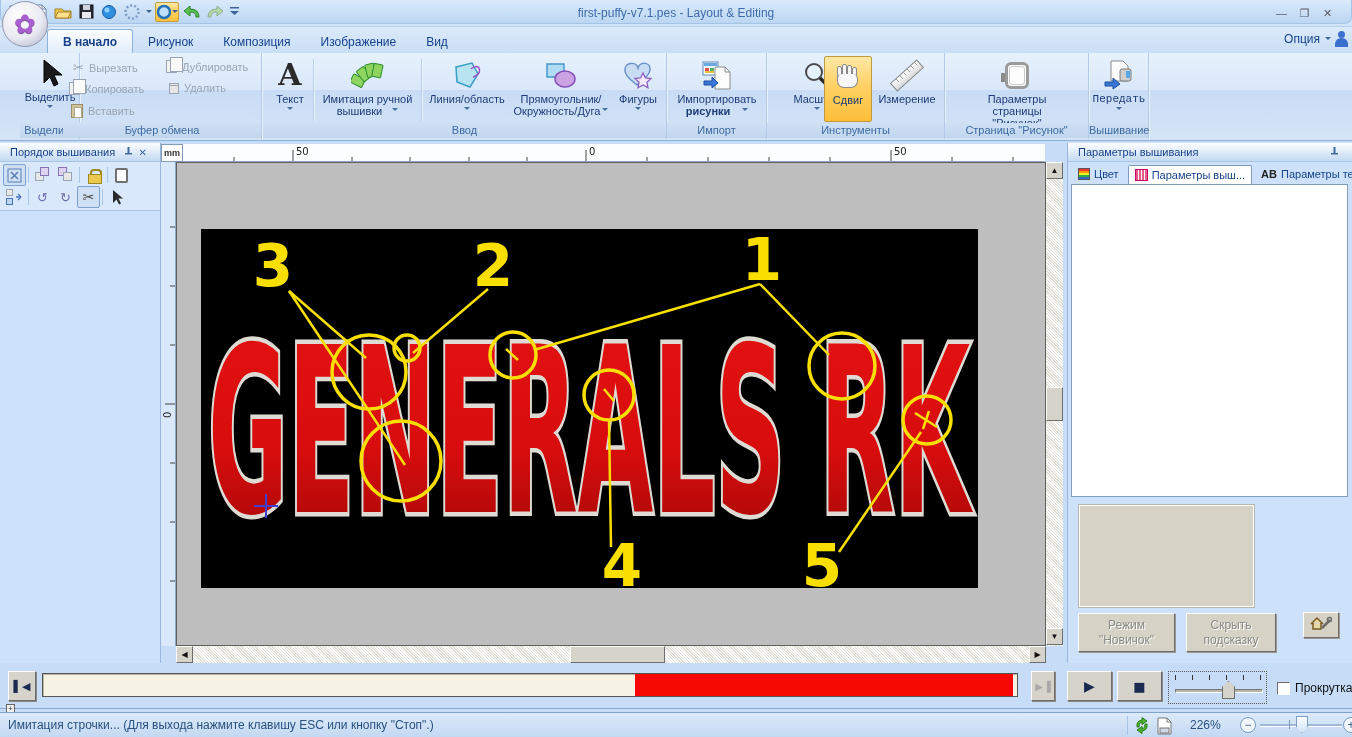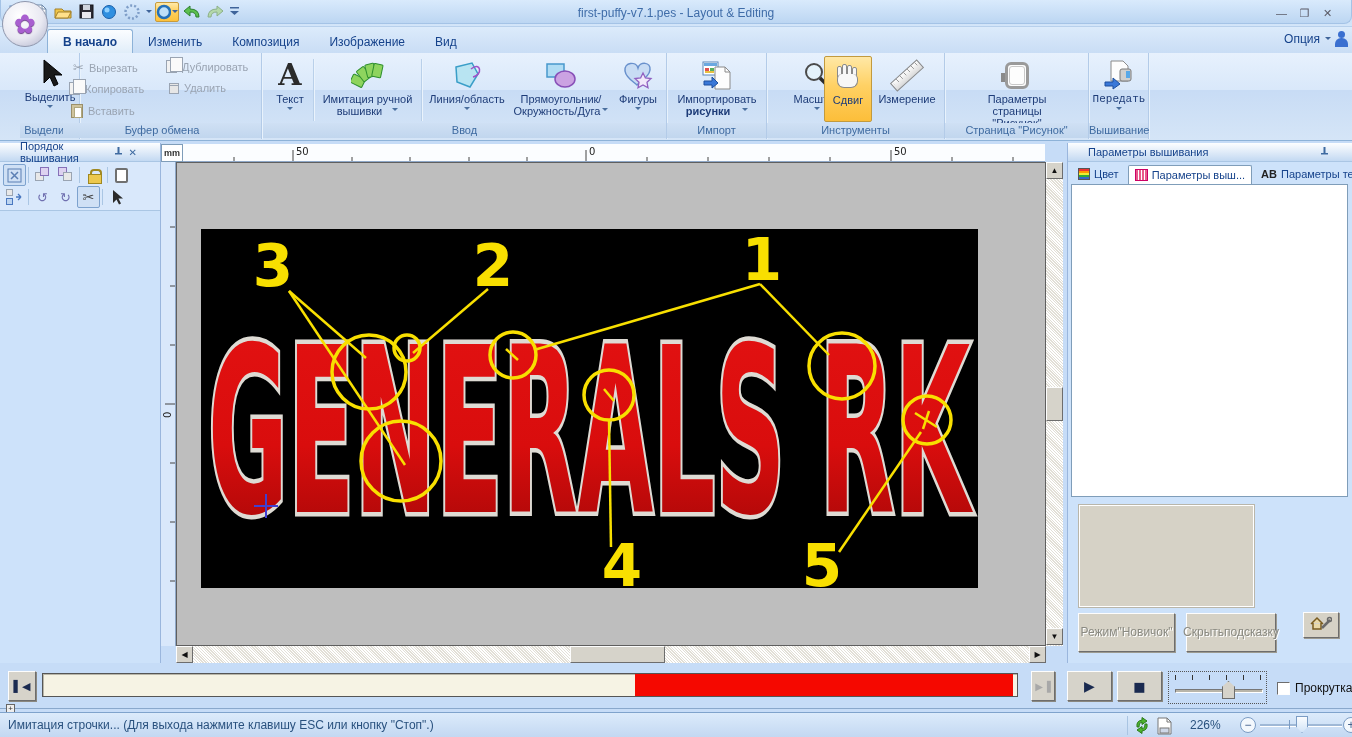--- a/index.html
+++ b/index.html
@@ -72,21 +72,21 @@
     transform:rotate(-42deg);position:relative;}
   .ruler-ic::before{content:"";position:absolute;left:2px;top:0;right:2px;height:4px;
     background:repeating-linear-gradient(90deg,transparent 0 4px,#999 4px 5px);}
   .hoop-ic{width:24px;height:27px;border:3px solid #9a9a9a;border-radius:6px;background:#fdfdfd;position:relative;}
   .hoop-ic::before{content:"";position:absolute;inset:1px;border:1px solid #c9c9c9;border-radius:3px;}
   .hoop-ic::after{content:"";position:absolute;left:-7px;top:8px;width:4px;height:9px;background:#8a8a8a;}
 
   
   .lpanel{left:0;top:143px;width:161px;height:520px;background:#cde2fa;border-right:1px solid #9ab6dd;}
   .panel-hdr{height:19px;background:linear-gradient(#fdfeff,#c3d9f2);border-bottom:1px solid #aac6e4;
-    display:flex;align-items:center;font-size:11px;color:#15428b;padding:0 20px;}
+    display:flex;align-items:center;font-size:11px;color:#15428b;padding:0 10px;}
   .panel-hdr .sp{flex:1;}
   .hdr-glyph{font-size:10px;color:#3e6aa0;padding:0 3px;}
   .ltoolbar{background:#d9e8fb;border-bottom:1px solid #aac6e4;padding:2px 3px;display:flex;flex-wrap:wrap;width:100%;}
   .tbtn{width:23px;height:22px;display:flex;align-items:center;justify-content:center;position:relative;}
   .tbtn.pressed{border:1px solid #7da2ce;background:#cfe0f5;border-radius:2px;}
   .tsep{width:5px;height:22px;position:relative;}
   .tsep::before{content:"";position:absolute;left:2px;top:3px;bottom:3px;width:1px;background:#aac6e4;}
   .sq{position:absolute;border:1px solid #8670b8;background:#ddd2f0;width:9px;height:9px;}
   .sq.g{border-color:#9aa4b2;background:#e8e8e8;}
   .lock-ic{position:relative;width:12px;height:13px;}
@@ -115,21 +115,21 @@
     border:1px solid transparent;white-space:nowrap;}
   .rtab.active{background:#fff;border:1px solid #7f9db9;border-bottom:none;border-radius:2px 2px 0 0;}
   .spool-ic{width:12px;height:12px;border:1px solid #555;
     background:linear-gradient(180deg,#e33 0 20%,#f90 20% 40%,#ee3 40% 60%,#3a3 60% 80%,#36c 80% 100%);}
   .stitch-ic{width:13px;height:12px;background:repeating-linear-gradient(90deg,#e85a8a 0 2px,#fff 2px 3px);border:1px solid #c06;}
   .ab-ic{font-size:11px;font-weight:bold;color:#222;}
   .rwhite{position:absolute;left:3px;top:41px;width:277px;height:313px;background:#fff;border:1px solid #7f9db9;}
   .preview-box{position:absolute;left:11px;top:362px;width:175px;height:102px;background:#d6d2c6;border:1px solid #fff;outline:1px solid #b9b6aa;}
   .btn95{background:#d6d2c6;border:1px solid;border-color:#fdfdfd #6d6d6d #6d6d6d #fdfdfd;
     box-shadow:1px 1px 0 #9c9a90;color:#8a8a82;text-shadow:1px 1px 0 #fff;
-    font-size:12px;line-height:15px;display:flex;flex-direction:row;align-items:center;justify-content:center;}
+    font-size:12px;line-height:15px;display:flex;flex-direction:column;align-items:center;justify-content:center;}
 
   
   .playbar{left:0;top:663px;width:1352px;height:45px;background:#c6dcf7;}
   .pbtn{position:absolute;background:#d6d3ca;border:1px solid;border-color:#fdfdfd #6d6d6d #6d6d6d #fdfdfd;
     box-shadow:1px 1px 0 #8a8880;display:flex;align-items:center;justify-content:center;
     font-family:"DejaVu Sans",sans-serif;color:#1a2a50;}
   .progress{position:absolute;left:42px;top:10px;width:976px;height:24px;background:#f6f3e4;
     border:1px solid #555;box-shadow:inset 1px 1px 0 #b9b6a8;}
   .progress .red{position:absolute;left:592px;top:0;width:378px;height:100%;background:#f50800;}
   .slider-box{position:absolute;left:1168px;top:8px;width:99px;height:33px;border:1px dotted #555;}
@@ -231,21 +231,21 @@
     <div class="abs title-text">first-puffy-v7.1.pes - Layout &amp; Editing</div>
     <div class="abs" style="right:14px;top:5px;display:flex;gap:2px;">
       <span class="winbtn">—</span>
       <span class="winbtn">❐</span>
       <span class="winbtn">✕</span>
     </div>
   </div>
 
   <div class="abs tabrow">
     <span class="tab active">В начало</span>
-    <span class="tab">Изменить</span>
+    <span class="tab">Рисунок</span>
     <span class="tab">Композиция</span>
     <span class="tab">Изображение</span>
     <span class="tab">Вид</span>
   </div>
   <div class="tabrow-right">
     <span>Опция</span>
     <span class="mini-arrow"></span>
     <span class="person"></span>
   </div>
   <div class="abs applogo">✿</div>

